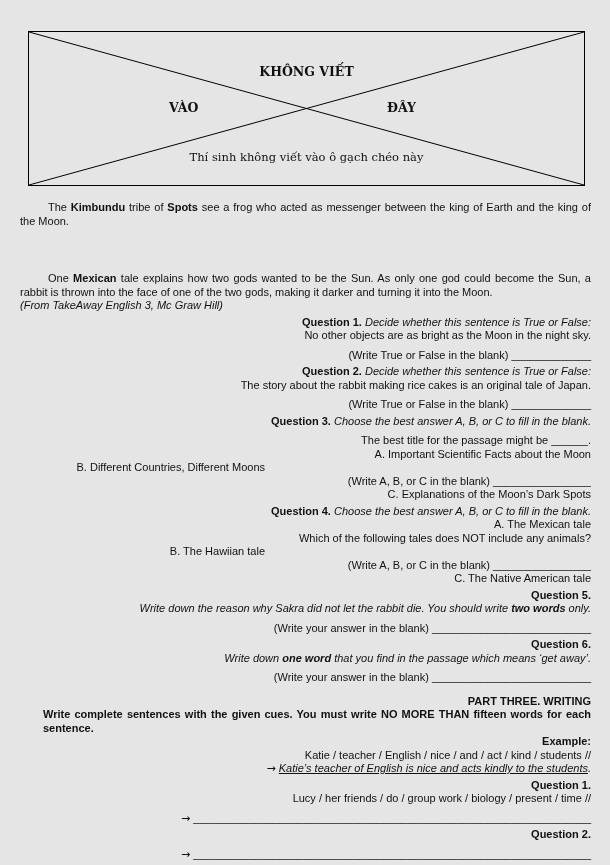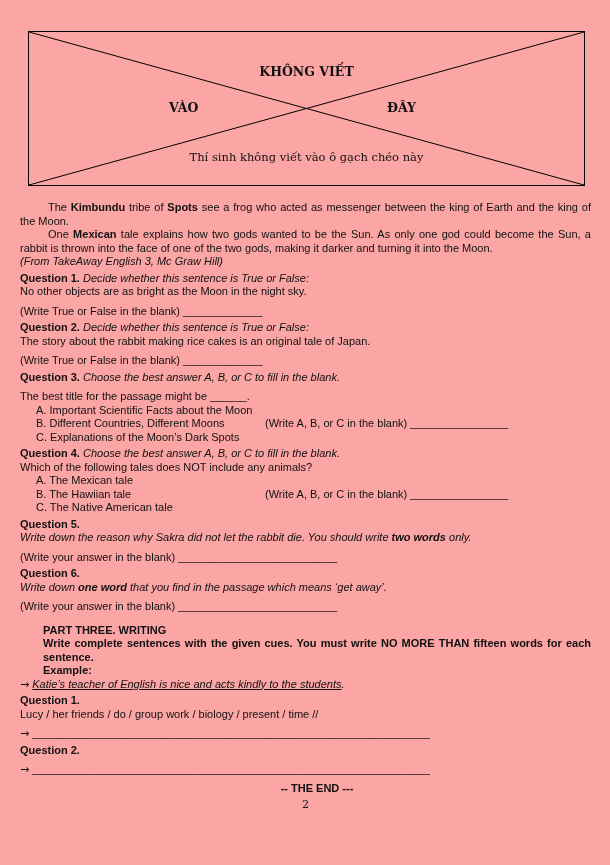--- a/index.html
+++ b/index.html
@@ -1,28 +1,28 @@
 <!DOCTYPE html>
 <html><head>
 <meta charset="utf-8">
 <style>
   html,body { margin:0; padding:0; background:#888; }
   .page {
     position:relative;
     width:610px; height:865px;
     margin:0 auto;
-    background:#fca5a5;
+    background:#e5e5e5;
     color:#111;
     font-family:"Liberation Sans","DejaVu Sans",sans-serif;
     font-size:11px; line-height:13.5px;
     box-sizing:border-box;
     padding:31px 19px 0 20px;
     overflow:hidden;
   }
-  p { margin:0; }
+  p { margin:0;text-align:right; }
   .line { line-height:13.5px; }
   .bold { font-weight:bold;padding-left:23px; }
   .ital { font-style:italic; }
   .center { text-align:center; }
   .just { text-align:justify; }
 
   
   .no-write-box {
     position:relative;
     width:555px; height:153px;
@@ -30,32 +30,32 @@
     border:1.5px solid #000;
     font-family:"DejaVu Serif","Liberation Serif",serif;
   }
   .no-write-box svg { position:absolute; left:0; top:0; width:100%; height:100%; }
   .box-top   { position:absolute; top:33px;  left:0; right:0; text-align:center; font-weight:bold; font-size:12.5px; }
   .box-left  { position:absolute; top:69px;  left:140px; font-weight:bold; font-size:12.5px; }
   .box-right { position:absolute; top:69px;  left:358px; font-weight:bold; font-size:12.5px; }
   .box-note  { position:absolute; top:119px; left:0; right:0; text-align:center; font-size:11.5px; }
 
   .para { text-align:justify; }
-  .indent { text-indent:28px; }
+  .indent { text-indent:28px;margin-top:44px; }
   .p-first { margin-top:15px; }
   .source { text-align:left; font-style:italic; }
 
   .qhead { margin-top:3px; }
   .qlabel { font-weight:bold; }
   .instr { font-style:italic; }
   .write { margin-top:6px; }
   .stmtgap { margin-top:6px; }
 
   .opt { padding-left:16px; }
-  .opt-row { display:flex; padding-left:16px; }
+  .opt-row { display:flex; padding-left:16px;flex-direction:column; }
   .opt-row .optb { width:229px; flex:none; }
   .opt-row .inlinew { flex:1; }
 
   .p3title { margin-top:10px; }
   .arrow { font-family:"DejaVu Sans",sans-serif; }
   .exans { text-decoration:underline; }
   .awrite { margin-top:6px; }
   .theend { margin-top:5px; }
   .pagenum { margin-top:3px; font-family:"DejaVu Serif","Liberation Serif",serif; }
 </style>
@@ -92,39 +92,40 @@
   <p class="line qhead"><b class="qlabel">Question 3.</b> <i class="instr">Choose the best answer A, B, or C to fill in the blank.</i></p>
   <p class="line stmtgap">The best title for the passage might be ______.</p>
   <p class="line opt">A. Important Scientific Facts about the Moon</p>
   <div class="opt-row">
     <p class="line optb">B. Different Countries, Different Moons</p>
     <p class="line inlinew"><span>(Write A, B, or C in the blank)</span> <span>________________</span></p>
   </div>
   <p class="line opt">C. Explanations of the Moon’s Dark Spots</p>
 
   <p class="line qhead"><b class="qlabel">Question 4.</b> <i class="instr">Choose the best answer A, B, or C to fill in the blank.</i></p>
+  <p class="line opt">A. The Mexican tale</p>
   <p class="line">Which of the following tales does NOT include any animals?</p>
-  <p class="line opt">A. The Mexican tale</p>
   <div class="opt-row">
     <p class="line optb">B. The Hawiian tale</p>
     <p class="line inlinew"><span>(Write A, B, or C in the blank)</span> <span>________________</span></p>
   </div>
   <p class="line opt">C. The Native American tale</p>
 
   <p class="line qhead"><b class="qlabel">Question 5.</b></p>
   <p class="line ital"><span>Write down the reason why Sakra did not let the rabbit die. You should write </span><b>two words</b><span> only.</span></p>
   <p class="line write"><span>(Write your answer in the blank)</span> <span>__________________________</span></p>
 
   <p class="line qhead"><b class="qlabel">Question 6.</b></p>
   <p class="line ital"><span>Write down </span><b>one word</b><span> that you find in the passage which means ‘get away’.</span></p>
   <p class="line write"><span>(Write your answer in the blank)</span> <span>__________________________</span></p>
 
   <p class="line bold p3title">PART THREE. WRITING</p>
   <p class="para bold just">Write complete sentences with the given cues. You must write NO MORE THAN fifteen words for each sentence.</p>
   <p class="line bold">Example:</p>
+  <p class="line">Katie / teacher / English / nice / and / act / kind / students //</p>
   <p class="line"><span class="arrow">→</span> <i class="exans">Katie’s teacher of English is nice and acts kindly to the students</i><i>.</i></p>
 
   <p class="line qhead"><b class="qlabel">Question 1.</b></p>
   <p class="line">Lucy / her friends / do / group work / biology / present / time //</p>
   <p class="line awrite"><span class="arrow">→</span> <span>_________________________________________________________________</span></p>
 
   <p class="line qhead"><b class="qlabel">Question 2.</b></p>
   <p class="line awrite"><span class="arrow">→</span> <span>_________________________________________________________________</span></p>
 
   <p class="line center bold theend">-- THE END ---</p>

